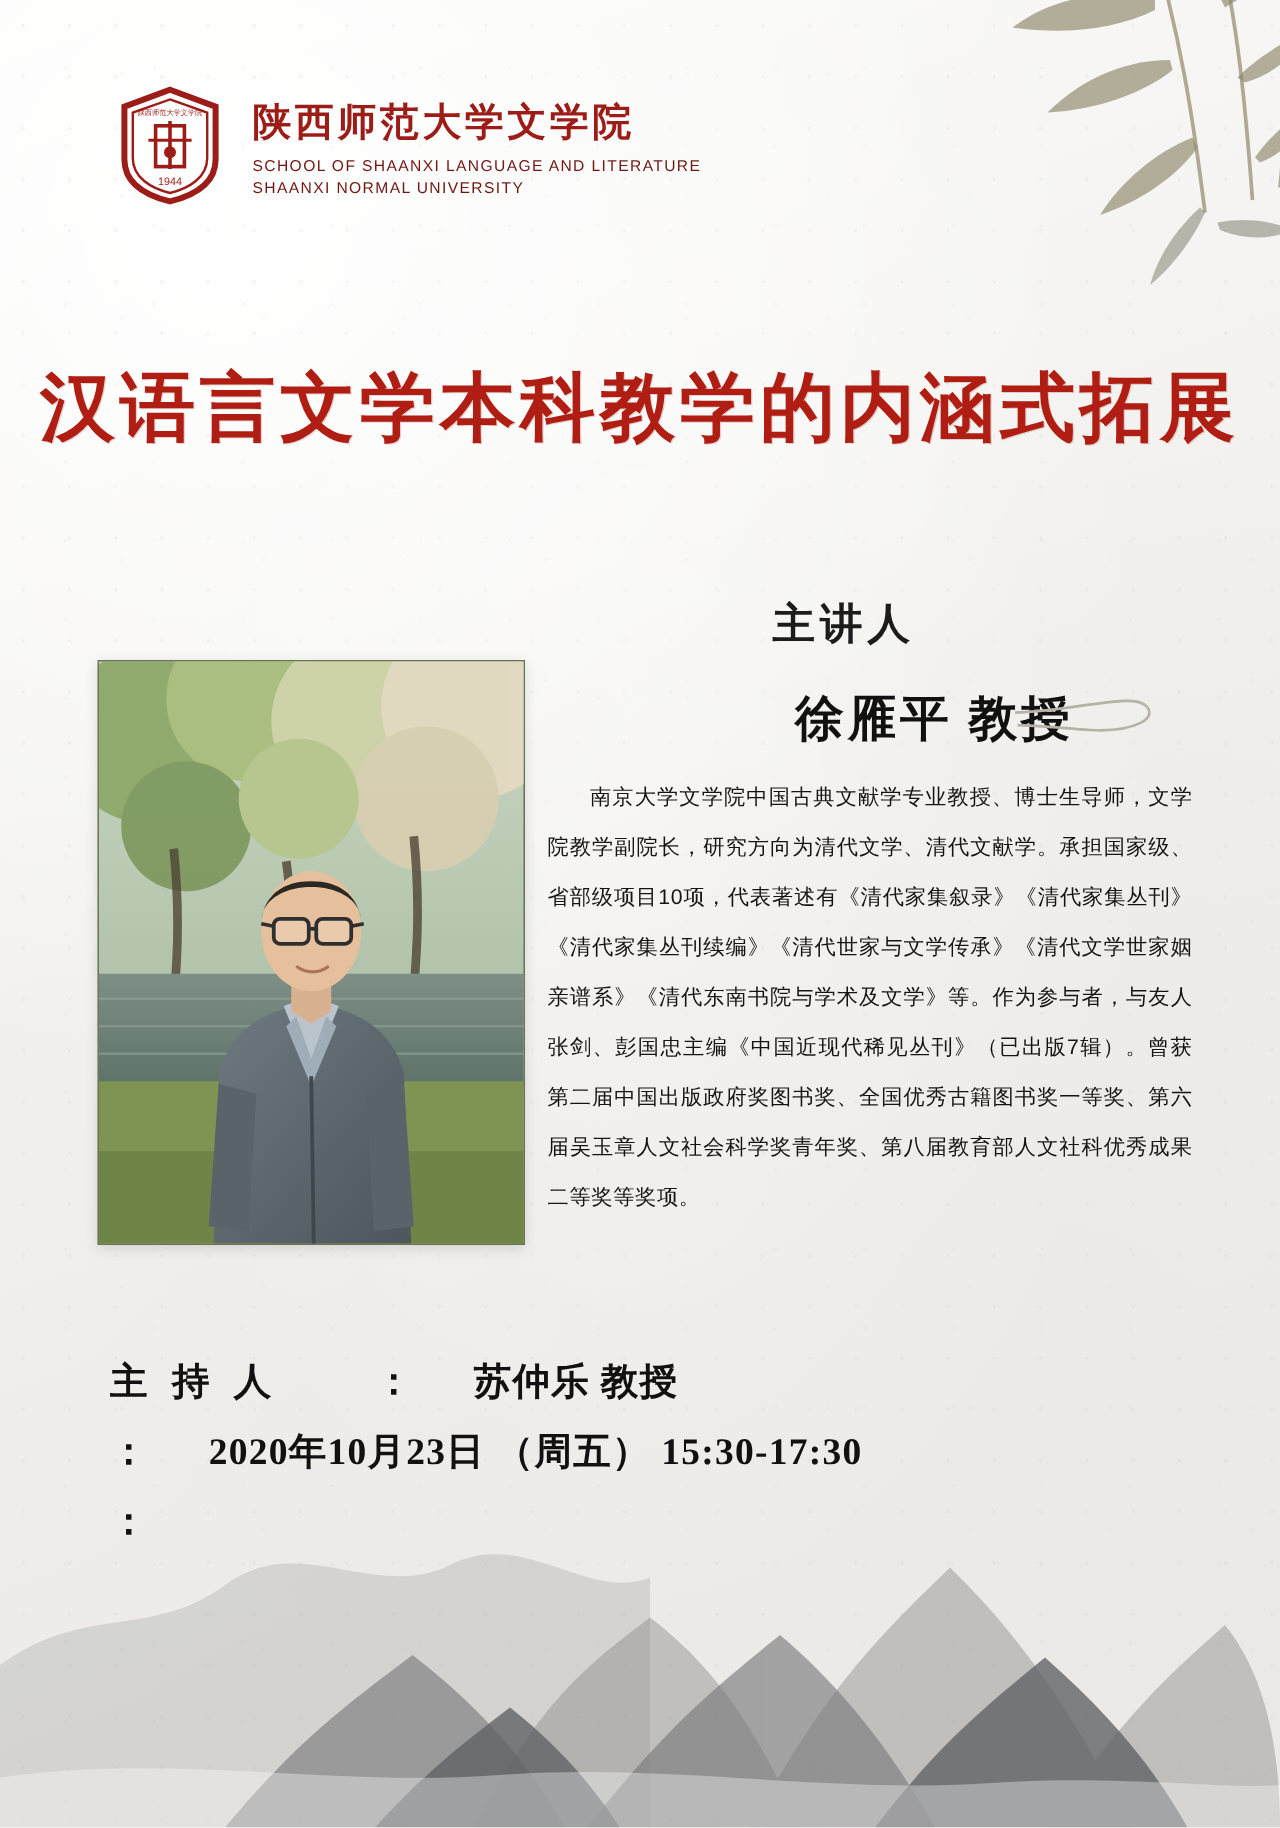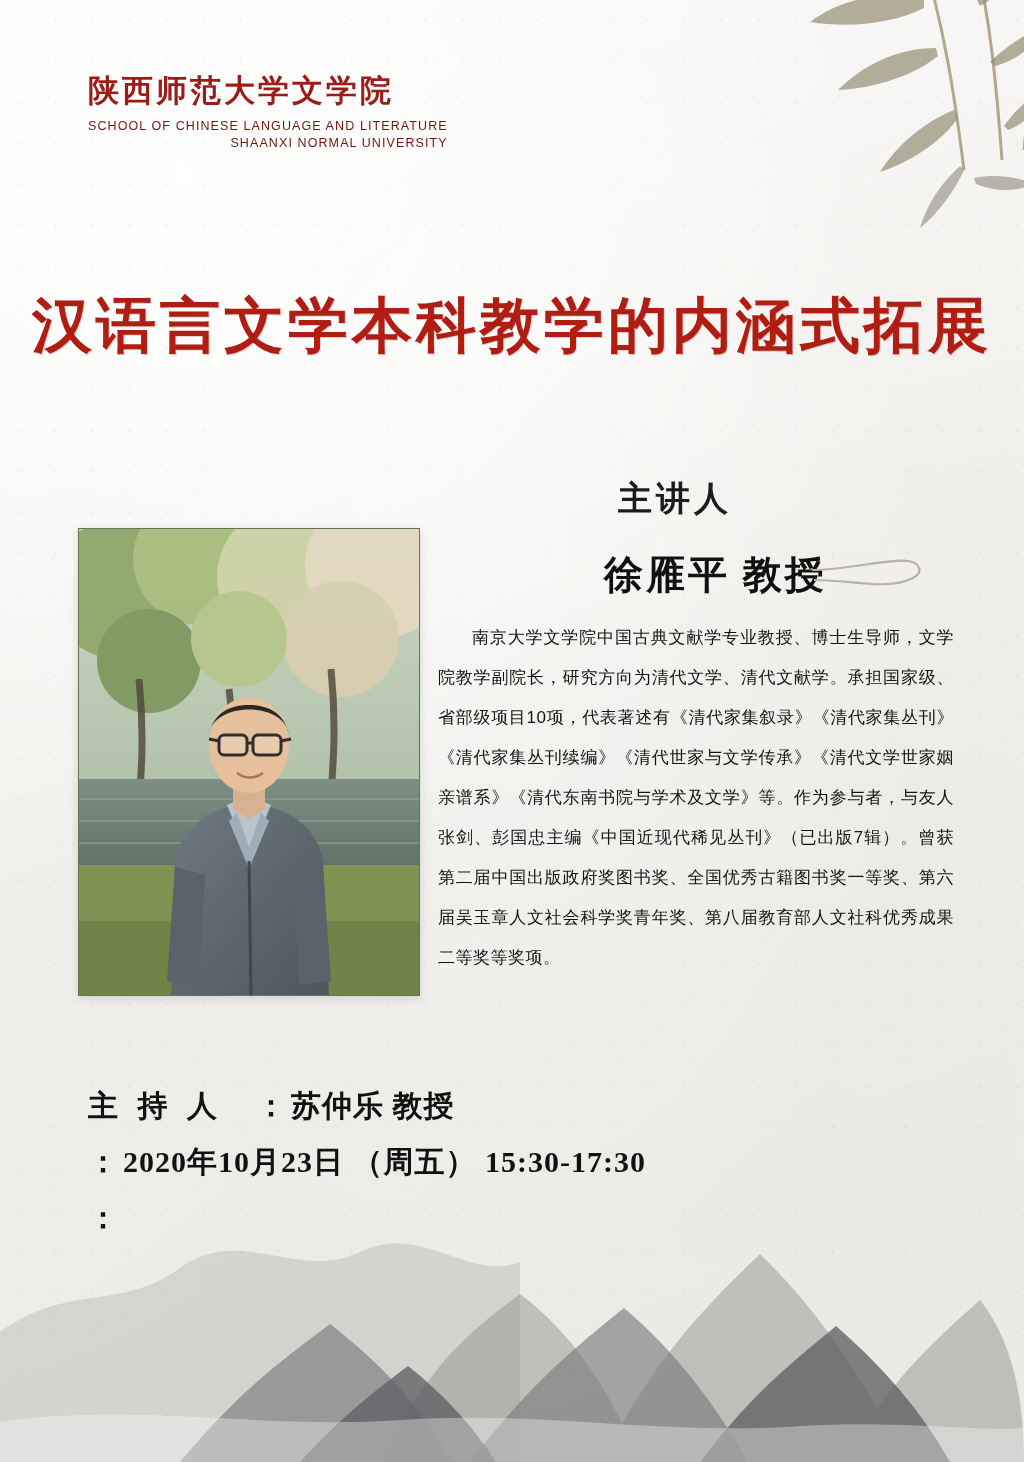--- a/index.html
+++ b/index.html
@@ -96,21 +96,21 @@
     color: #6f1612;
     margin-top: 7px;
     white-space: nowrap;
   }
   .school-en2 {
     font-family: "Liberation Sans", sans-serif;
     font-size: 12.5px;
     letter-spacing: 1.1px;
     color: #6f1612;
     margin-top: 3px;
-    text-align: right;
+    text-align: left;
     white-space: nowrap;
   }
 
   
   .title {
     position: absolute;
     top: 286px;
     left: 0;
     width: 1024px;
     text-align: center;
@@ -128,21 +128,21 @@
     top: 476px;
     left: 618px;
     font-size: 34px;
     font-weight: bold;
     letter-spacing: 4px;
     color: #1c1c1c;
   }
   .speaker-name {
     position: absolute;
     top: 548px;
-    left: 604px;
+    left: 636px;
     font-size: 39px;
     font-weight: bold;
     letter-spacing: 3px;
     color: #111;
   }
   .name-swoosh {
     position: absolute;
     top: 548px;
     left: 812px;
     width: 120px;
@@ -187,20 +187,21 @@
   }
   .info-row {
     display: flex;
     align-items: baseline;
     font-size: 30px;
     font-weight: bold;
     color: #111;
     line-height: 56px;
     letter-spacing: 1px;
     white-space: nowrap;
+    gap: 44px;
   }
   .info-label {
     width: 168px;
     flex: 0 0 168px;
     letter-spacing: 6px;
   }
   .info-sep {
     margin-right: 4px;
   }
 </style>
@@ -227,23 +228,35 @@
       <path d="M384 160 C406 152, 416 134, 420 118 C404 128, 388 144, 380 156 Z"></path>
       <path d="M288 16 C268 -6, 246 -16, 226 -20 C240 -2, 262 12, 286 22 Z"></path>
     </g>
     <g fill="#6e6a57" opacity="0.45">
       <path d="M336 196 C316 214, 302 236, 296 258 C316 242, 332 218, 340 200 Z"></path>
       <path d="M352 214 C372 222, 392 222, 410 214 C392 206, 370 204, 350 208 Z"></path>
     </g>
   </svg>
 
   <div class="header">
+    <div class="crest">
+      <svg viewBox="0 0 100 100" width="96" height="96">
+        <path d="M50 4 L88 18 L88 62 C88 82 70 92 50 97 C30 92 12 82 12 62 L12 18 Z" fill="none" stroke="#9c1d17" stroke-width="5"></path>
+        <path d="M50 12 L81 23 L81 61 C81 77 66 86 50 90 C34 86 19 77 19 61 L19 23 Z" fill="none" stroke="#9c1d17" stroke-width="2"></path>
+        <rect x="38" y="34" width="24" height="34" fill="none" stroke="#9c1d17" stroke-width="3"></rect>
+        <path d="M50 30 L50 70" stroke="#9c1d17" stroke-width="3"></path>
+        <path d="M32 46 L68 46" stroke="#9c1d17" stroke-width="2.4"></path>
+        <circle cx="50" cy="56" r="5" fill="#9c1d17"></circle>
+        <text x="50" y="83" font-size="9" text-anchor="middle" fill="#9c1d17" font-family="Liberation Sans, sans-serif">1944</text>
+        <text x="50" y="25" font-size="6" text-anchor="middle" fill="#9c1d17" font-family="Liberation Serif, serif">陕西师范大学文学院</text>
+      </svg>
+    </div>
     <div class="school-text">
       <div class="school-cn">陕西师范大学文学院</div>
-      <div class="school-en1">SCHOOL OF CHINESE LANGUAGE AND LITERATURE</div>
+      <div class="school-en1">SCHOOL OF SHAANXI LANGUAGE AND LITERATURE</div>
       <div class="school-en2">SHAANXI NORMAL UNIVERSITY</div>
     </div>
   </div>
 
   <div class="title">汉语言文学本科教学的内涵式拓展</div>
 
   <div class="speaker-label">主讲人</div>
   <div class="speaker-name">徐雁平  教授</div>
   <svg class="name-swoosh" viewBox="0 0 120 54">
     <path d="M0 22 C40 22, 92 6, 104 16 C116 26, 96 38, 60 36 C34 34, 14 32, 2 32" fill="none" stroke="#b8b2a6" stroke-width="2.2"></path>

